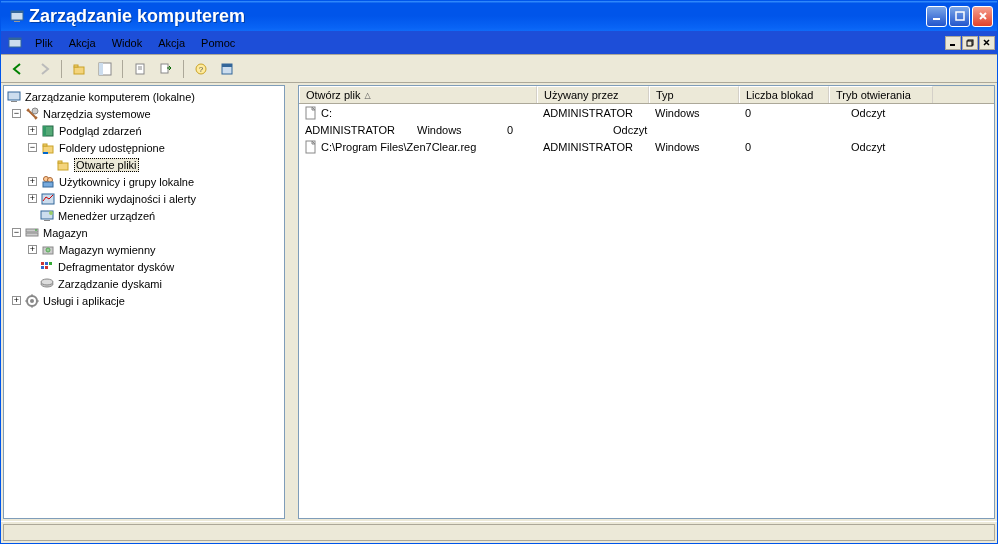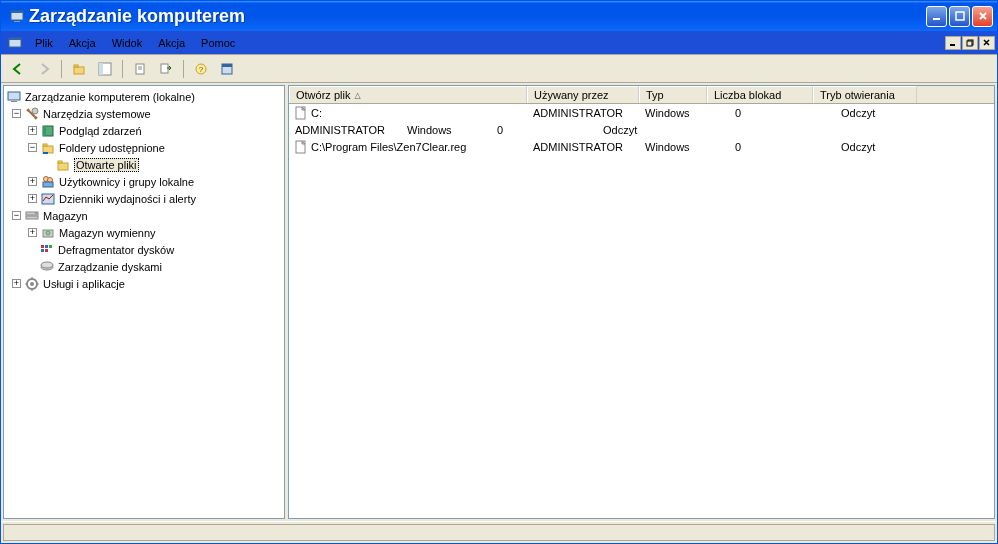--- a/index.html
+++ b/index.html
@@ -108,21 +108,21 @@
 .tb-sep {
   width: 1px;
   height: 18px;
   background: #aca899;
   margin: 0 2px;
 }
 .content {
   flex: 1;
   display: flex;
   padding: 2px;
-  gap: 3px;
+  gap: 13px;
   overflow: hidden;
 }
 .tree-panel {
   width: 282px;
   background: white;
   border: 1px solid #7f9db9;
   overflow: auto;
   padding: 2px 0;
 }
 .list-panel {
@@ -428,20 +428,32 @@
         <span class="expander">+</span>
         <span class="tree-icon">
             <svg width="16" height="16">
               <rect x="2" y="3" width="12" height="10" fill="#cde" stroke="#369"></rect>
               <path d="M3 10 L6 6 L9 8 L13 4" stroke="#c00" fill="none"></path>
             </svg>
           </span>
         <span class="tree-label">Dzienniki wydajności i alerty</span>
       </div>
 
+      <div class="tree-item">
+        <span class="tree-indent" style="width:24px"></span>
+        <span class="expander-spacer"></span>
+        <span class="tree-icon">
+            <svg width="16" height="16">
+              <rect x="2" y="3" width="12" height="8" fill="#cde" stroke="#369"></rect>
+              <rect x="5" y="12" width="6" height="1" fill="#888"></rect>
+              <circle cx="12" cy="5" r="2" fill="#9c6"></circle>
+            </svg>
+          </span>
+        <span class="tree-label">Menedżer urządzeń</span>
+      </div>
 
       <div class="tree-item">
         <span class="tree-indent" style="width:8px"></span>
         <span class="expander">−</span>
         <span class="tree-icon">
             <svg width="16" height="16">
               <rect x="2" y="4" width="12" height="3" fill="#ccc" stroke="#888"></rect>
               <rect x="2" y="8" width="12" height="3" fill="#ccc" stroke="#888"></rect>
               <circle cx="12" cy="5" r="1" fill="#5a5"></circle>
             </svg>
@@ -505,24 +517,24 @@
 
     <div class="list-panel">
       <div class="list-header">
         <div class="list-header-col" style="width:238px">
           <span>Otwórz plik</span>
           <span class="sort-arrow">△</span>
         </div>
         <div class="list-header-col" style="width:112px">
             <span>Używany przez</span>
           </div>
-        <div class="list-header-col" style="width:68px">
+        <div class="list-header-col" style="width:90px">
             <span>Typ</span>
           </div>
-        <div class="list-header-col" style="width:106px">
+        <div class="list-header-col" style="width:90px">
             <span>Liczba blokad</span>
           </div>
         <div class="list-header-col" style="width:104px">
             <span>Tryb otwierania</span>
           </div>
       </div>
       <div class="list-body" id="list-body">
           <div class="list-row">
             <div class="list-cell" style="width:238px">
               <span class="file-icon">

